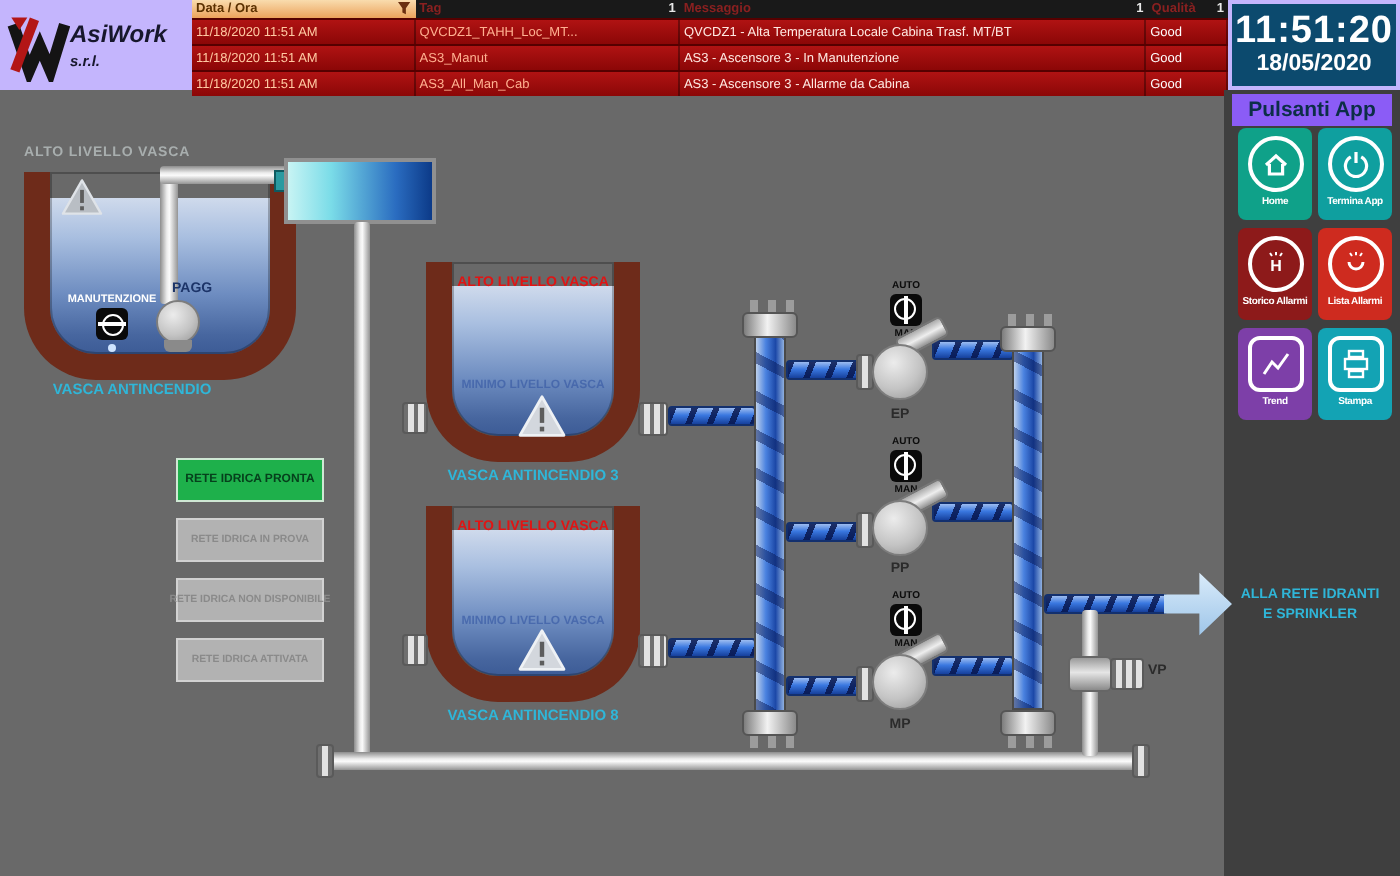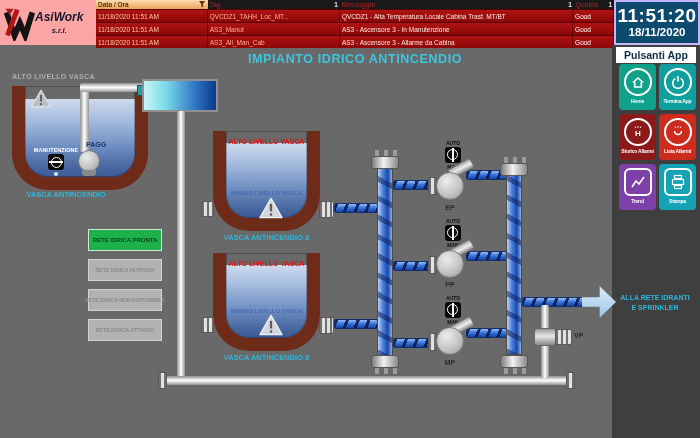--- a/index.html
+++ b/index.html
@@ -1,21 +1,21 @@
 <!DOCTYPE html>
 <html><head>
 <meta charset="utf-8">
 <style>
   html,body{margin:0;padding:0;background:#2a2a2a;}
   #app{position:relative;width:700px;height:438px;overflow:hidden;
        font-family:"Liberation Sans",sans-serif;background:#696969;}
   .abs{position:absolute;box-sizing:border-box;}
   
   #topbar{left:0;top:0;width:700px;height:45px;background:#0e0e0e;}
-  #logo-box{left:0;top:0;width:96px;height:45px;background:#fca5a5;display:flex;align-items:center;padding-left:3px;text-align:center;}
+  #logo-box{left:0;top:0;width:96px;height:45px;background:#c4b5fd;display:flex;align-items:center;padding-left:3px;}
   #logo-text{font-weight:bold;font-style:italic;font-size:12px;color:#17172c;line-height:1;}
   #logo-text .suffix{font-size:7.5px;font-style:italic;}
   
   #alarm-table{left:96px;top:0;width:518px;height:45px;background:#141414;font-size:6.5px;}
   .ah{height:9px;display:flex;}
   .ah-cell{height:9px;display:flex;align-items:center;padding:0 2px;overflow:hidden;white-space:nowrap;}
   .ah-time{width:110px;background:linear-gradient(180deg,#f9dcae,#eca35c);color:#5a3000;font-weight:bold;justify-content:space-between;}
   .ah-dark{background:#191919;color:#8a2020;font-weight:bold;position:relative;}
   .ah-tag{width:131px;} .ah-msg{width:235px;} .ah-q{width:37px;}
   .sort-badge{color:#e8e8e8;font-weight:bold;margin-left:auto;}
@@ -25,21 +25,21 @@
   .ac-tag{width:131px;color:#ffb090;}
   .ac-msg{width:235px;color:#ffe9e2;}
   .ac-q{width:37px;color:#ffffff;}
   
   #clock{left:614px;top:0;width:86px;height:45px;background:#0c4a6e;border:2px solid #c4b5fd;
          display:flex;flex-direction:column;align-items:center;justify-content:center;color:#fff;}
   #clock-time{font-size:19px;font-weight:bold;letter-spacing:.5px;line-height:1;}
   #clock-date{font-size:11.5px;font-weight:bold;margin-top:2px;line-height:1;}
   
   #sidebar{left:612px;top:45px;width:88px;height:393px;background:#3f3f3f;}
-  #sidebar-header{left:616px;top:47px;width:80px;height:16px;background:#ffffff;color:#0c2e47;
+  #sidebar-header{left:616px;top:47px;width:80px;height:16px;background:#8b5cf6;color:#0c2e47;
                   font-weight:bold;font-size:10.5px;display:flex;align-items:center;justify-content:center;}
   .app-btn{width:37px;height:46px;border-radius:4px;display:flex;flex-direction:column;align-items:center;cursor:pointer;}
   .app-btn .ring{margin-top:4px;width:24px;height:24px;border:2px solid #fff;border-radius:50%;
                  display:flex;align-items:center;justify-content:center;color:#fff;}
   .app-btn .sq{margin-top:4px;width:24px;height:24px;border:2px solid #fff;border-radius:6px;
                display:flex;align-items:center;justify-content:center;color:#fff;}
   .app-btn .lbl{margin-top:2px;font-size:5px;letter-spacing:-.2px;color:#fff;font-weight:bold;white-space:nowrap;}
   
   .hpipe{background:linear-gradient(180deg,#8c8c8c,#ececec 38%,#fbfbfb 52%,#949494);border-radius:2px;}
   .vpipe{background:linear-gradient(90deg,#8c8c8c,#ececec 38%,#fbfbfb 52%,#949494);border-radius:2px;}
@@ -126,21 +126,21 @@
     <div class="arow">
       <div class="ac ac-time">11/18/2020 11:51 AM</div>
       <div class="ac ac-tag">AS3_All_Man_Cab</div>
       <div class="ac ac-msg">AS3 -  Ascensore 3 - Allarme da Cabina</div>
       <div class="ac ac-q">Good</div>
     </div>
   </div>
 
   <div class="abs" id="clock">
     <div id="clock-time">11:51:20</div>
-    <div id="clock-date">18/11/2020</div>
+    <div id="clock-date">18/05/2020</div>
   </div>
 
   <div class="abs" id="sidebar"></div>
   <div class="abs" id="sidebar-header">Pulsanti App</div>
 
   <div class="abs app-btn" style="left: 619px; top: 64px; background: rgb(15, 161, 137);">
     <span class="ring">
       <svg width="14" height="14" viewBox="0 0 14 14">
           <path d="M2 7.5 L7 3 L12 7.5" stroke="#fff" stroke-width="1.6" fill="none"></path>
           <path d="M3.7 7 V12 H10.3 V7" stroke="#fff" stroke-width="1.6" fill="none"></path>
@@ -191,21 +191,20 @@
     <span class="sq">
       <svg width="16" height="16" viewBox="0 0 16 16">
           <rect x="4.5" y="1.5" width="7" height="3" stroke="#fff" stroke-width="1.2" fill="none"></rect>
           <rect x="2.5" y="5.5" width="11" height="5" stroke="#fff" stroke-width="1.2" fill="none"></rect>
           <rect x="4.5" y="11.5" width="7" height="3" stroke="#fff" stroke-width="1.2" fill="none"></rect>
         </svg>
     </span>
     <span class="lbl">Stampa</span>
   </div>
 
-  <div class="abs" style="left:200px;top:52px;width:310px;text-align:center;font-size:12.5px;font-weight:bold;letter-spacing:.6px;color:#3cc6df;">IMPIANTO IDRICO ANTINCENDIO</div>
 
   <div class="abs" style="left:12px;top:73px;width:110px;font-size:7px;font-weight:bold;letter-spacing:.4px;color:#a8aeae;">ALTO LIVELLO VASCA</div>
   <div class="abs tank-water" style="left:25px;top:99px;width:110px;height:78px;border-radius:0 0 22px 22px;"></div>
   <div class="abs tank-walls" style="left:12px;top:86px;width:136px;height:104px;"></div>
   <div class="abs" style="left:30px;top:89px;">
     <svg width="22" height="19" viewBox="0 0 36 32">
         <path d="M18 2 L34 30 L2 30 Z" fill="#b9bec4" stroke="#dfe3e8" stroke-width="2" stroke-linejoin="round"></path>
         <rect x="16.4" y="10" width="3.2" height="11" fill="#5d5d5d"></rect>
         <rect x="16.4" y="23.8" width="3.2" height="3.4" fill="#5d5d5d"></rect>
       </svg>

